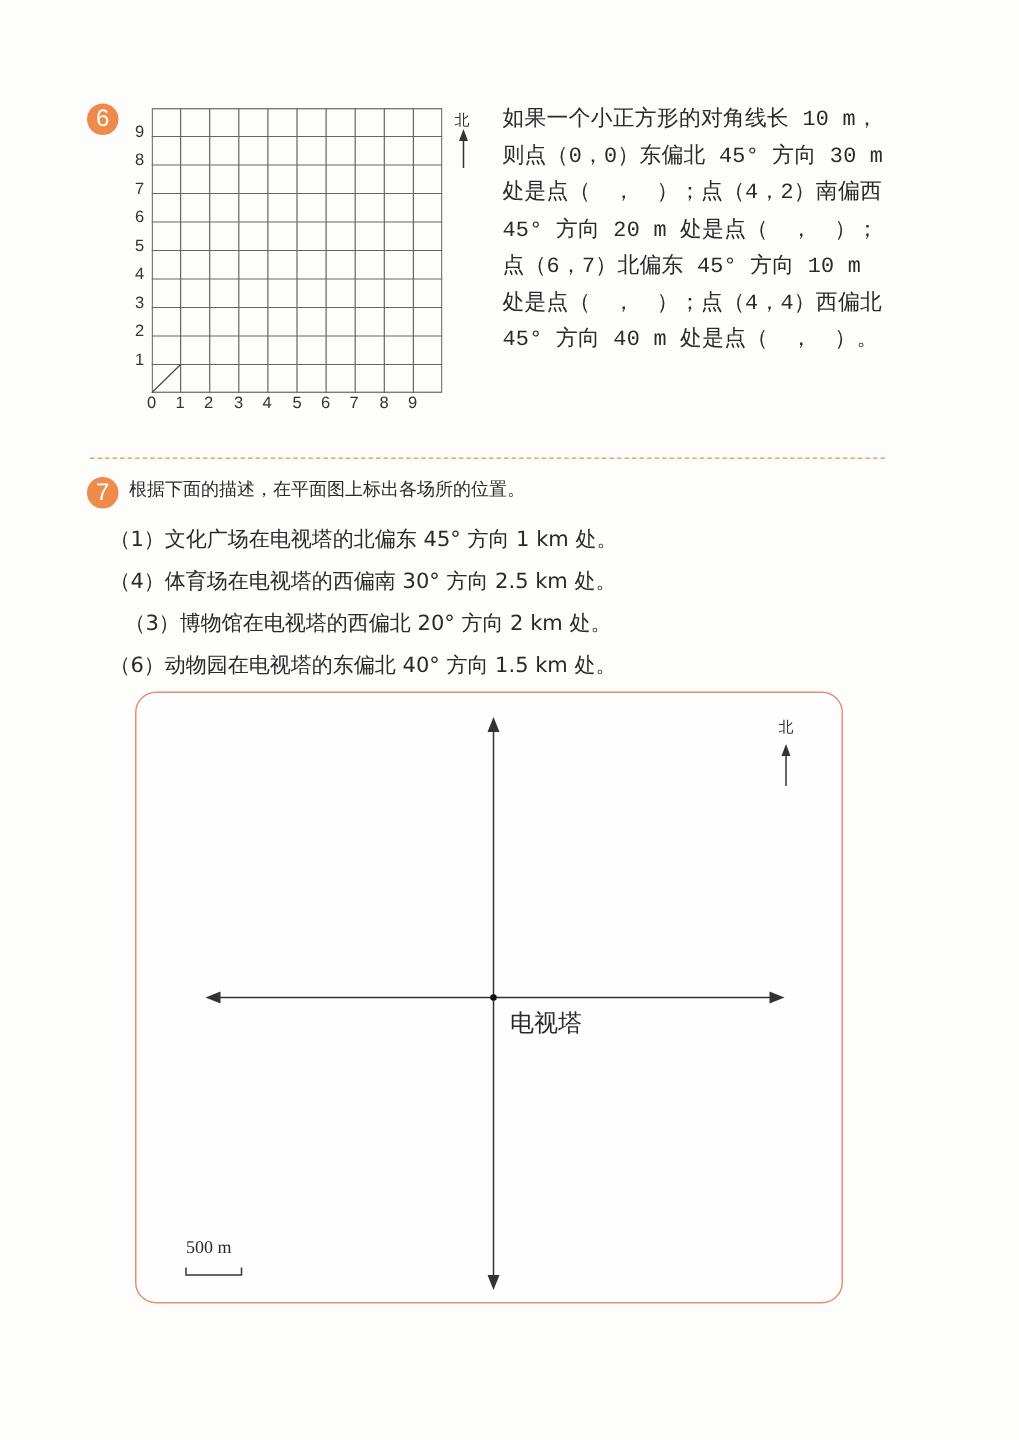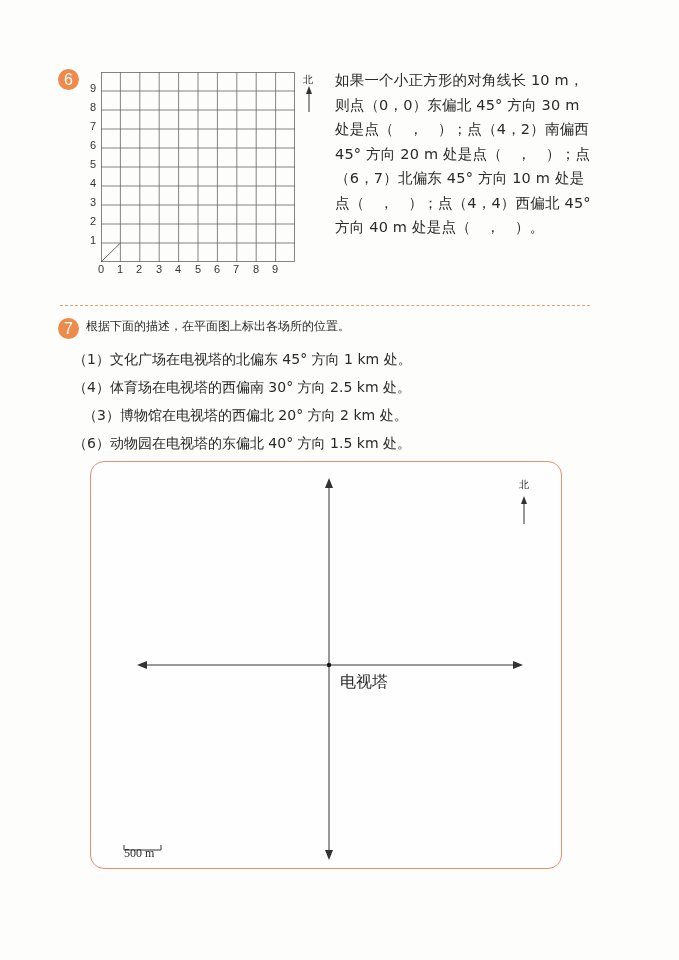--- a/index.html
+++ b/index.html
@@ -3,21 +3,21 @@
 <meta charset="utf-8">
 <style>
   html, body { margin:0; padding:0; }
   body { width:679px; height:960px; background:#fdfdfc; position:relative; overflow:hidden;
          font-family:"DejaVu Sans", sans-serif; color:#2a2a2a; }
   .abs { position:absolute; }
   .badge { position:absolute; width:21px; height:21px; border-radius:50%; background:#ee8a4a;
            color:#fff; font-family:"Liberation Sans", sans-serif; font-size:16px; line-height:21px; text-align:center; }
   .grid { position:absolute; left:101px; top:72px; width:194px; height:190px; }
   .ylab, .xlab { position:absolute; font-family:"Liberation Sans", sans-serif; font-size:11px; color:#333; }
-  .p6 { position:absolute; left:335px; top:68px; width:260px; font-size:14.5px; line-height:24.5px; letter-spacing:0.2px; }
+  .p6 { position:absolute; left:335px; top:68px; width:260px; font-size:14.5px; line-height:24.5px; letter-spacing:0.2px;font-family:Liberation Mono, monospace; }
   .dash { position:absolute; left:60px; top:305px; width:530px; border-top:1px dashed #e8a070; }
   .q7 { position:absolute; left:86px; top:318px; font-size:12px; }
   .item { position:absolute; left:73px; font-size:14px; }
   .map { position:absolute; left:90px; top:461px; width:470px; height:406px; border:1.3px solid #e69070; border-radius:14px; background:#fefefe; }
   .north { position:absolute; font-size:10px; font-family:"DejaVu Serif", serif; color:#333; }
   .pageno { position:absolute; left:70px; top:926px; font-family:"Liberation Serif", serif; font-size:12px; color:#222;margin-top:36px; }
 </style>
 </head>
 <body>
 
@@ -101,16 +101,16 @@
     <polygon points="432,203 422,199 422,207" fill="#333"></polygon>
     <circle cx="238" cy="203" r="2.2" fill="#111"></circle>
 
     <polyline points="33,383 33,388 70,388 70,383" fill="none" stroke="#333" stroke-width="1"></polyline>
 
     <line x1="433" y1="40" x2="433" y2="62" stroke="#333" stroke-width="1"></line>
     <polygon points="433,34 430,42 436,42" fill="#333"></polygon>
   </svg>
   <span class="abs" style="left:249px;top:210px;font-size:16px;font-family:'DejaVu Serif',serif;">电视塔</span>
   <span class="north" style="left:428px;top:16px;">北</span>
-  <span class="abs" style="left:33px;top:362px;font-size:12px;font-family:'Liberation Serif',serif;margin-top:22px;">500 m</span>
+  <span class="abs" style="left:33px;top:362px;font-size:12px;font-family:'Liberation Serif',serif;">500 m</span>
 </div>
 
 <div class="pageno">24</div>
 
 </body></html>

